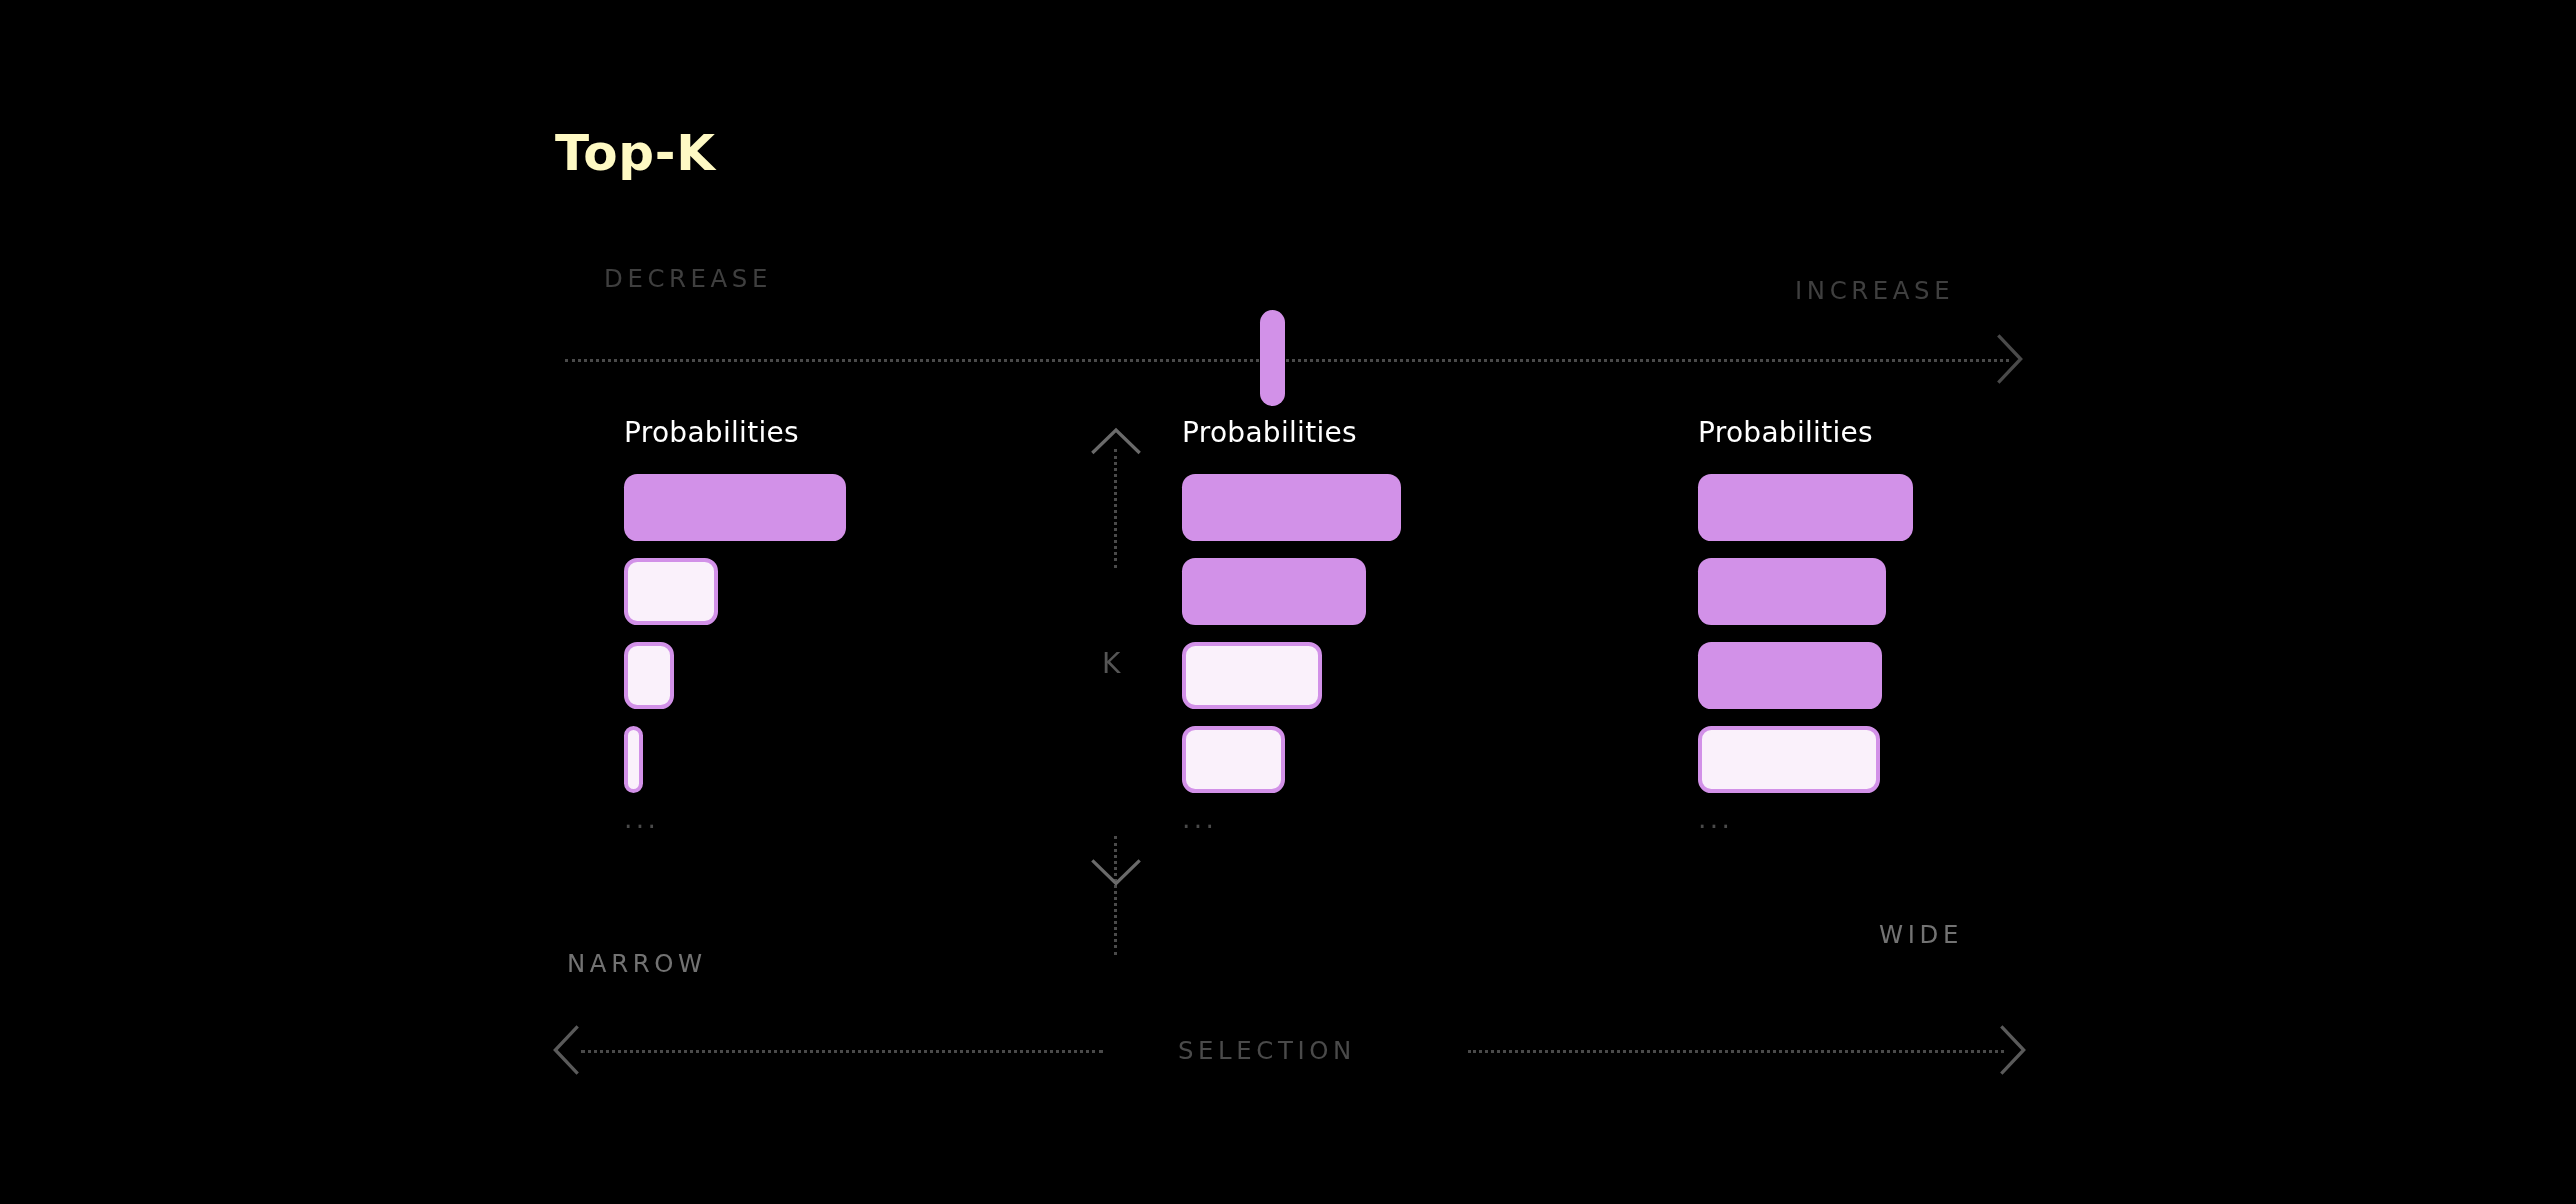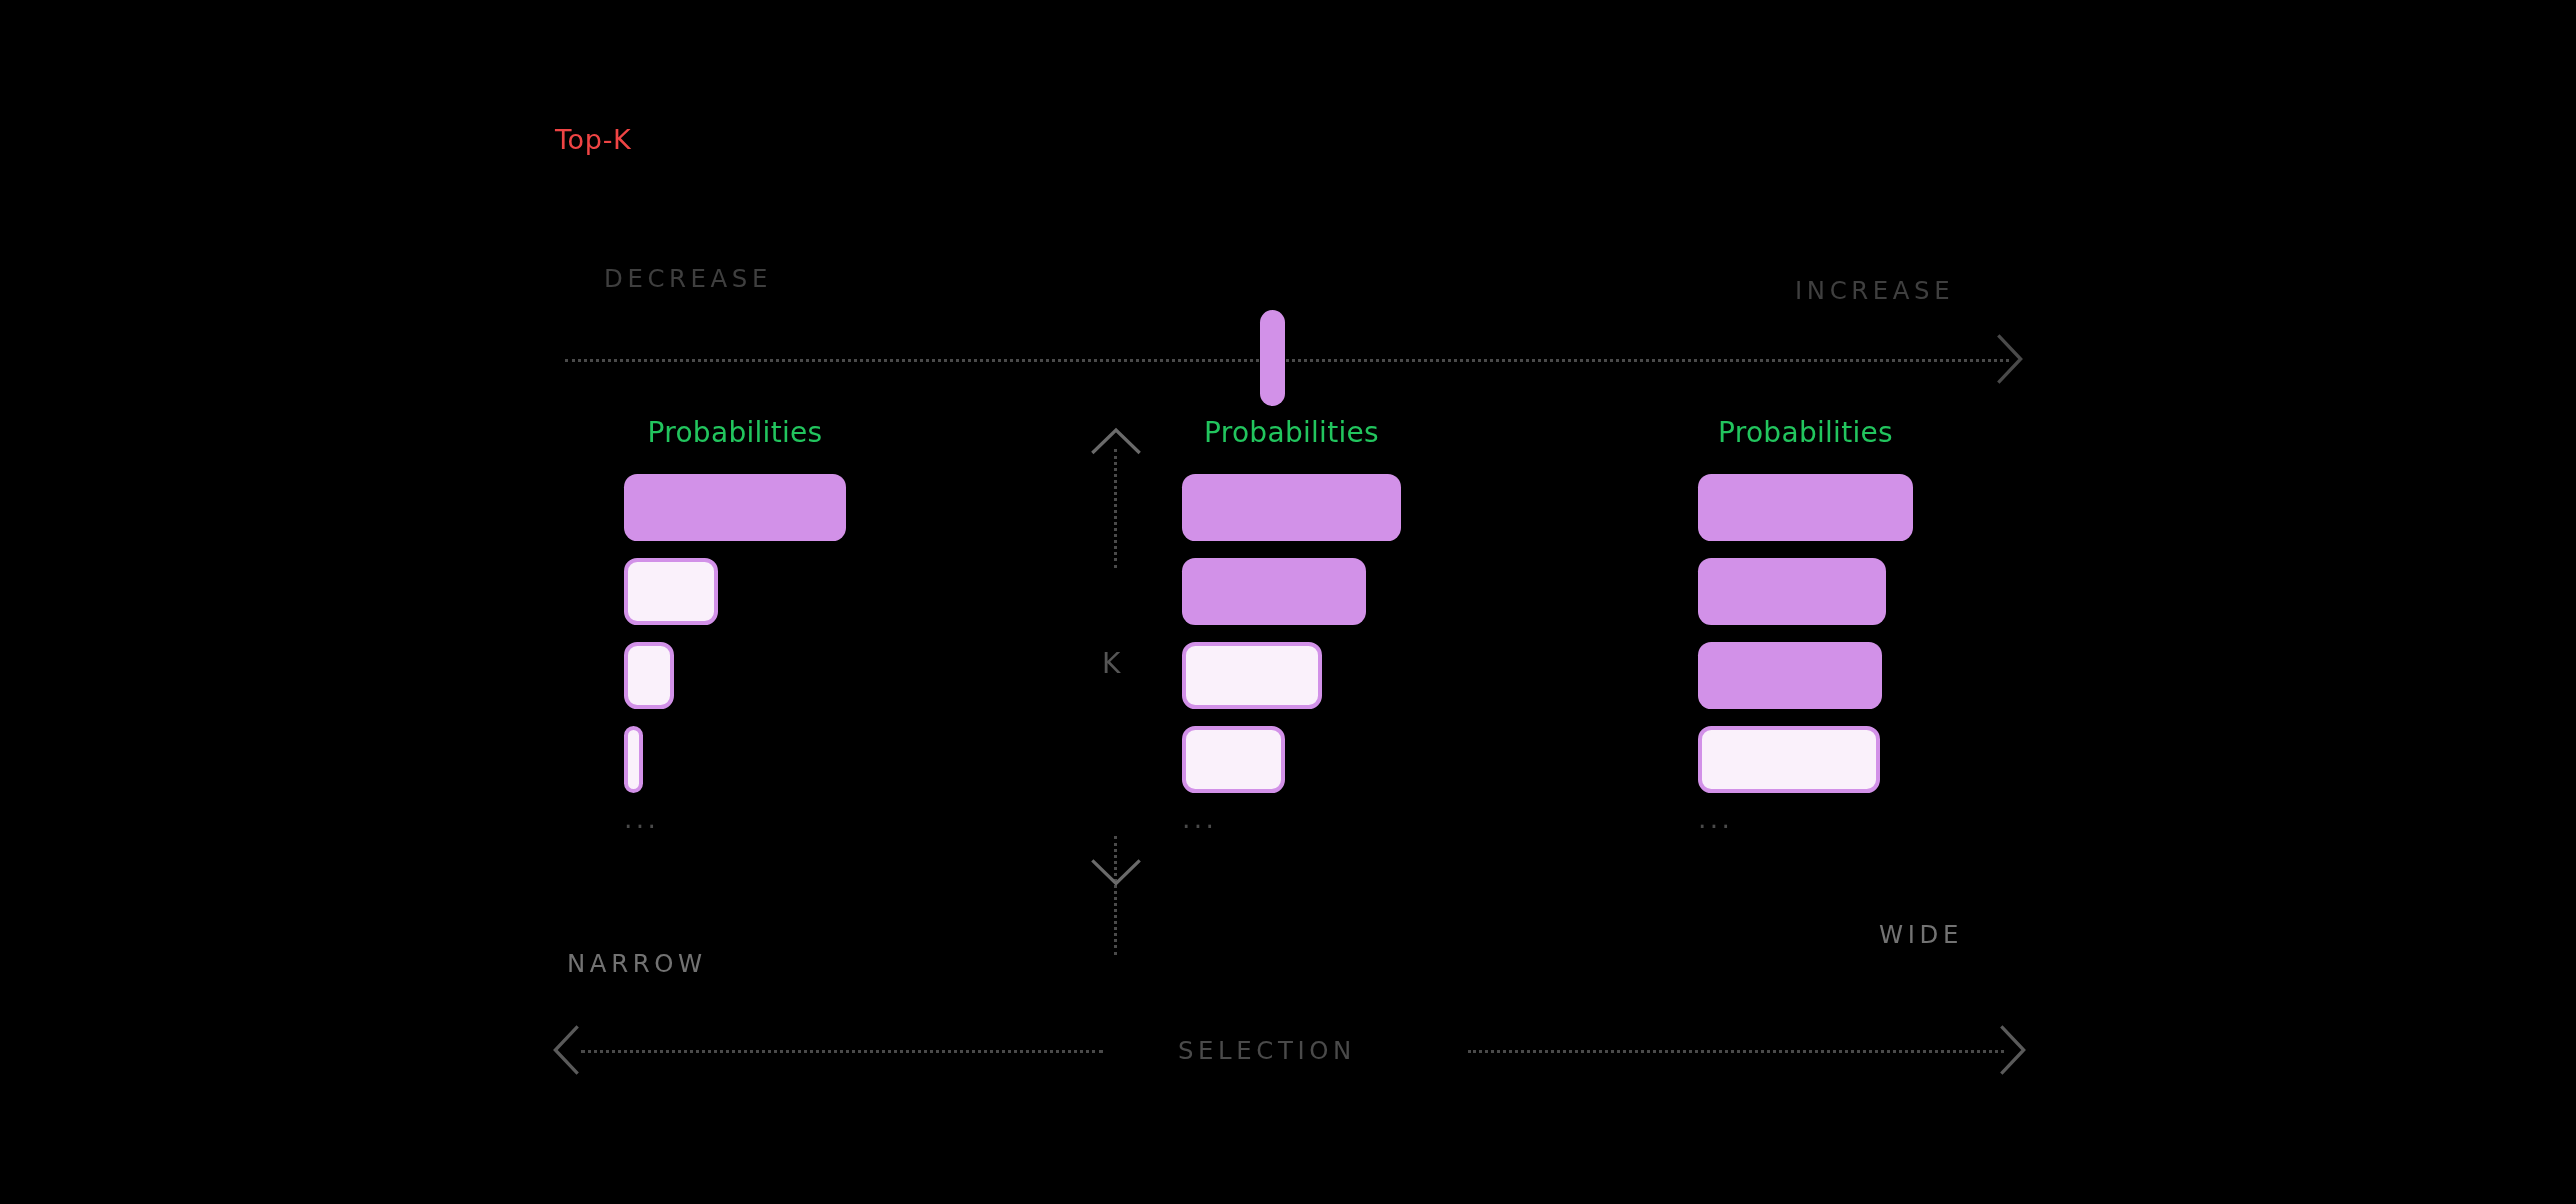--- a/index.html
+++ b/index.html
@@ -13,24 +13,24 @@
     position: relative;
     overflow: hidden;
     font-family: "DejaVu Sans", sans-serif;
   }
 
   
   #title {
     position: absolute;
     left: 555px;
     top: 124px;
-    font-size: 27px;
-    color: #ef4444;
+    font-size: 50px;
+    color: #fef9c3;
     letter-spacing: 0.7px;
-    font-weight: 400;
+    font-weight: 700;
     white-space: nowrap;
   }
   .axis-end-label {
     position: absolute;
     font-size: 24.4px;
     letter-spacing: 4.6px;
     color: #3f3f3f;
     font-weight: 400;
     white-space: nowrap;
   }
@@ -106,26 +106,25 @@
   .prob-column {
     position: absolute;
     top: 416px;
   }
   #col-0 { left: 624px; }
   #col-1 { left: 1182px; }
   #col-2 { left: 1698px; }
 
   .col-title {
     font-size: 28px;
-    color: #22c55e;
+    color: #ffffff;
     font-weight: 400;
     letter-spacing: 0.3px;
     white-space: nowrap;
     margin-bottom: 25px;
-    text-align: center;
   }
   .bars {
     display: block;
   }
   .bar {
     height: 67px;
     border-radius: 13.2px;
     margin-bottom: 17px;
     box-sizing: border-box;
   }

